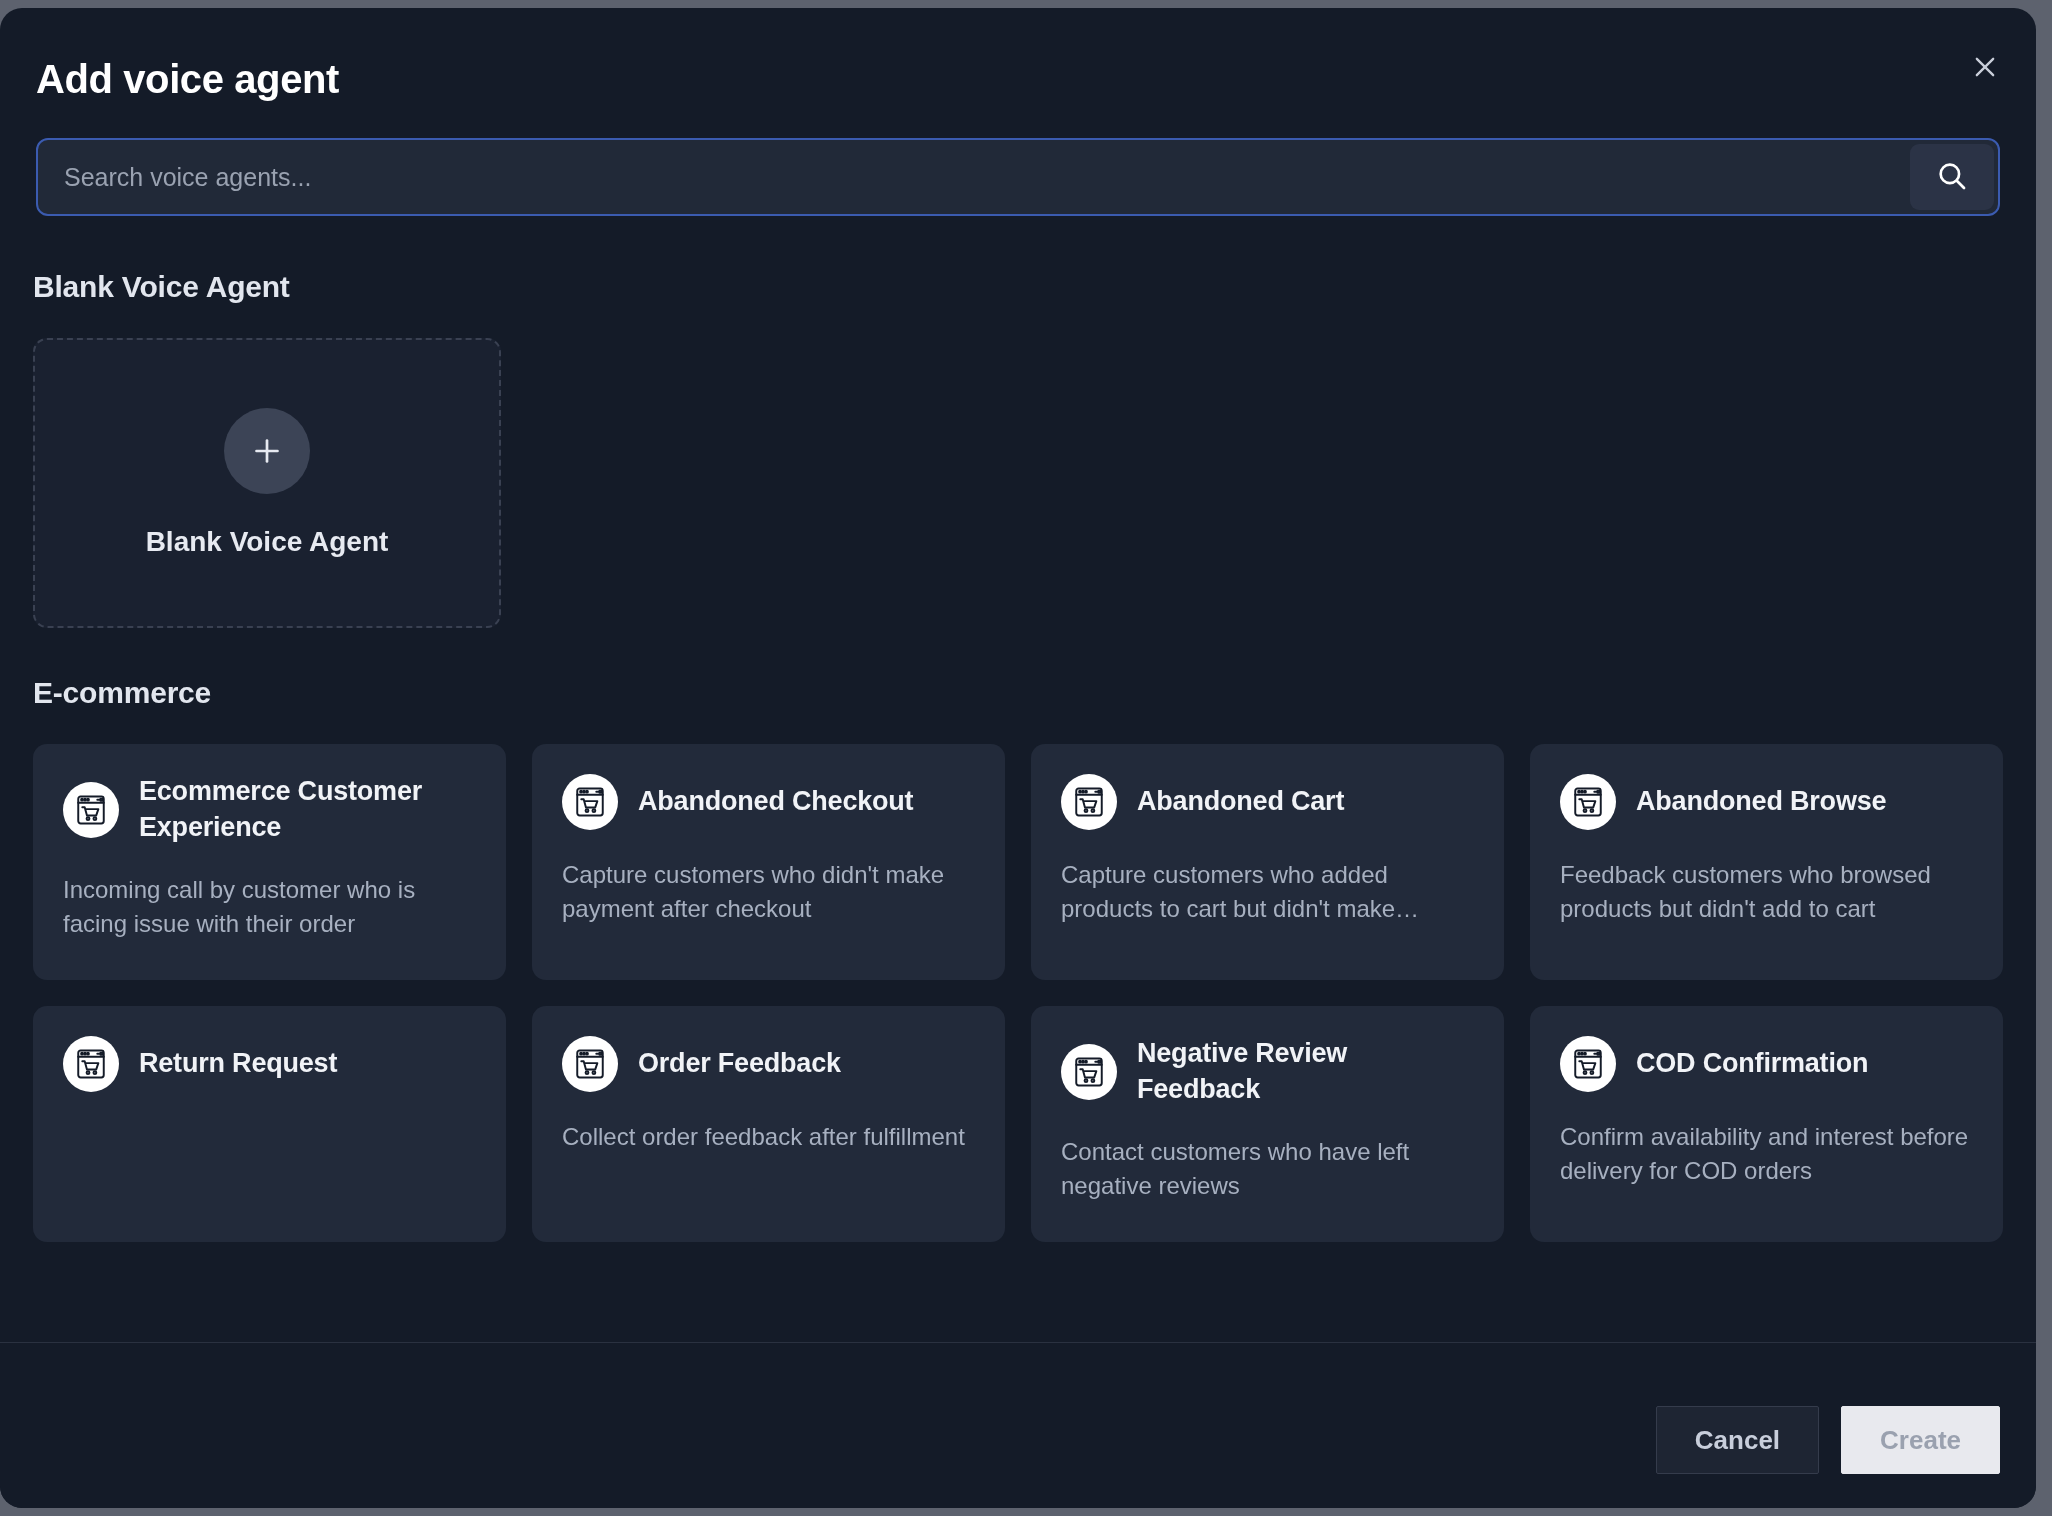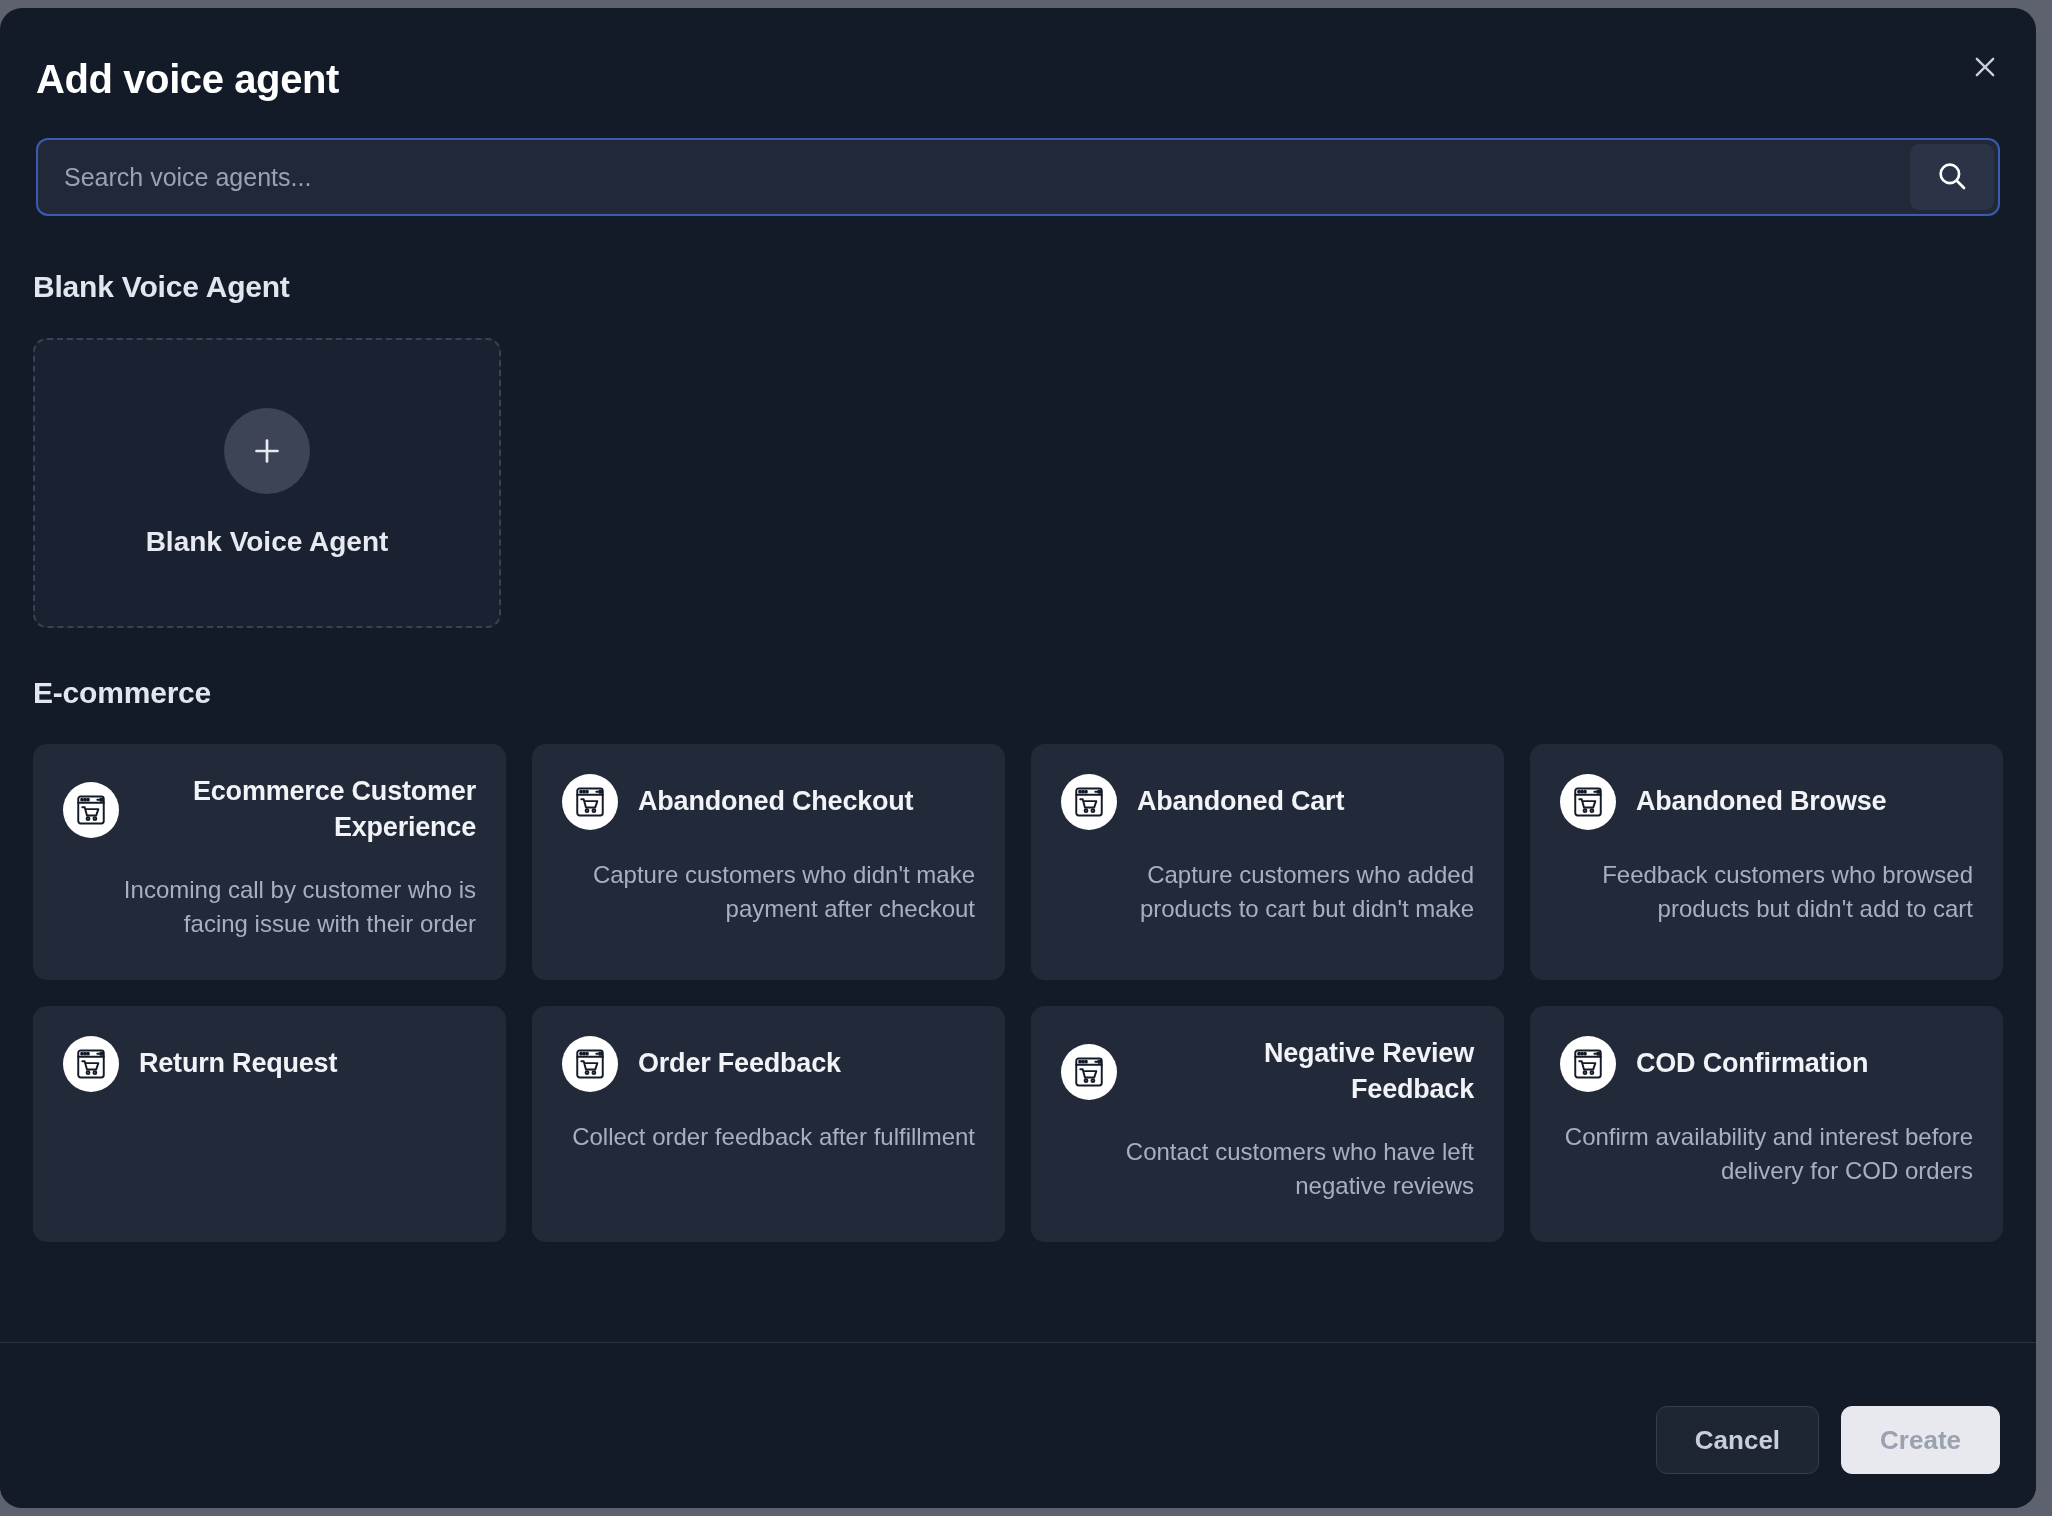--- a/index.html
+++ b/index.html
@@ -137,21 +137,20 @@
     font-size: 28px;
     font-weight: 600;
     color: #e7eaf1;
   }
 
   
   .card-grid {
     display: grid;
     grid-template-columns: repeat(4, 1fr);
     gap: 26px;
-    text-align: right;
   }
   .tpl-card {
     background: #222a3a;
     border-radius: 14px;
     padding: 30px 30px 34px 30px;
     min-height: 236px;
     cursor: pointer;
     display: flex;
     flex-direction: column;
   }
@@ -196,21 +195,21 @@
     display: flex;
     justify-content: flex-end;
     align-items: center;
     gap: 22px;
     background: #141b28;
   }
   .btn {
     font-family: "Liberation Sans", sans-serif;
     font-size: 26px;
     font-weight: 600;
-    border-radius: 11px;
+    border-radius: 2px;
     cursor: pointer;
     padding: 4px 38px;
     height: 68px;
     display: flex;
     align-items: center;
     justify-content: center;
     margin-top: 33px;
   }
   .btn-cancel {
     background: #1e2533;

